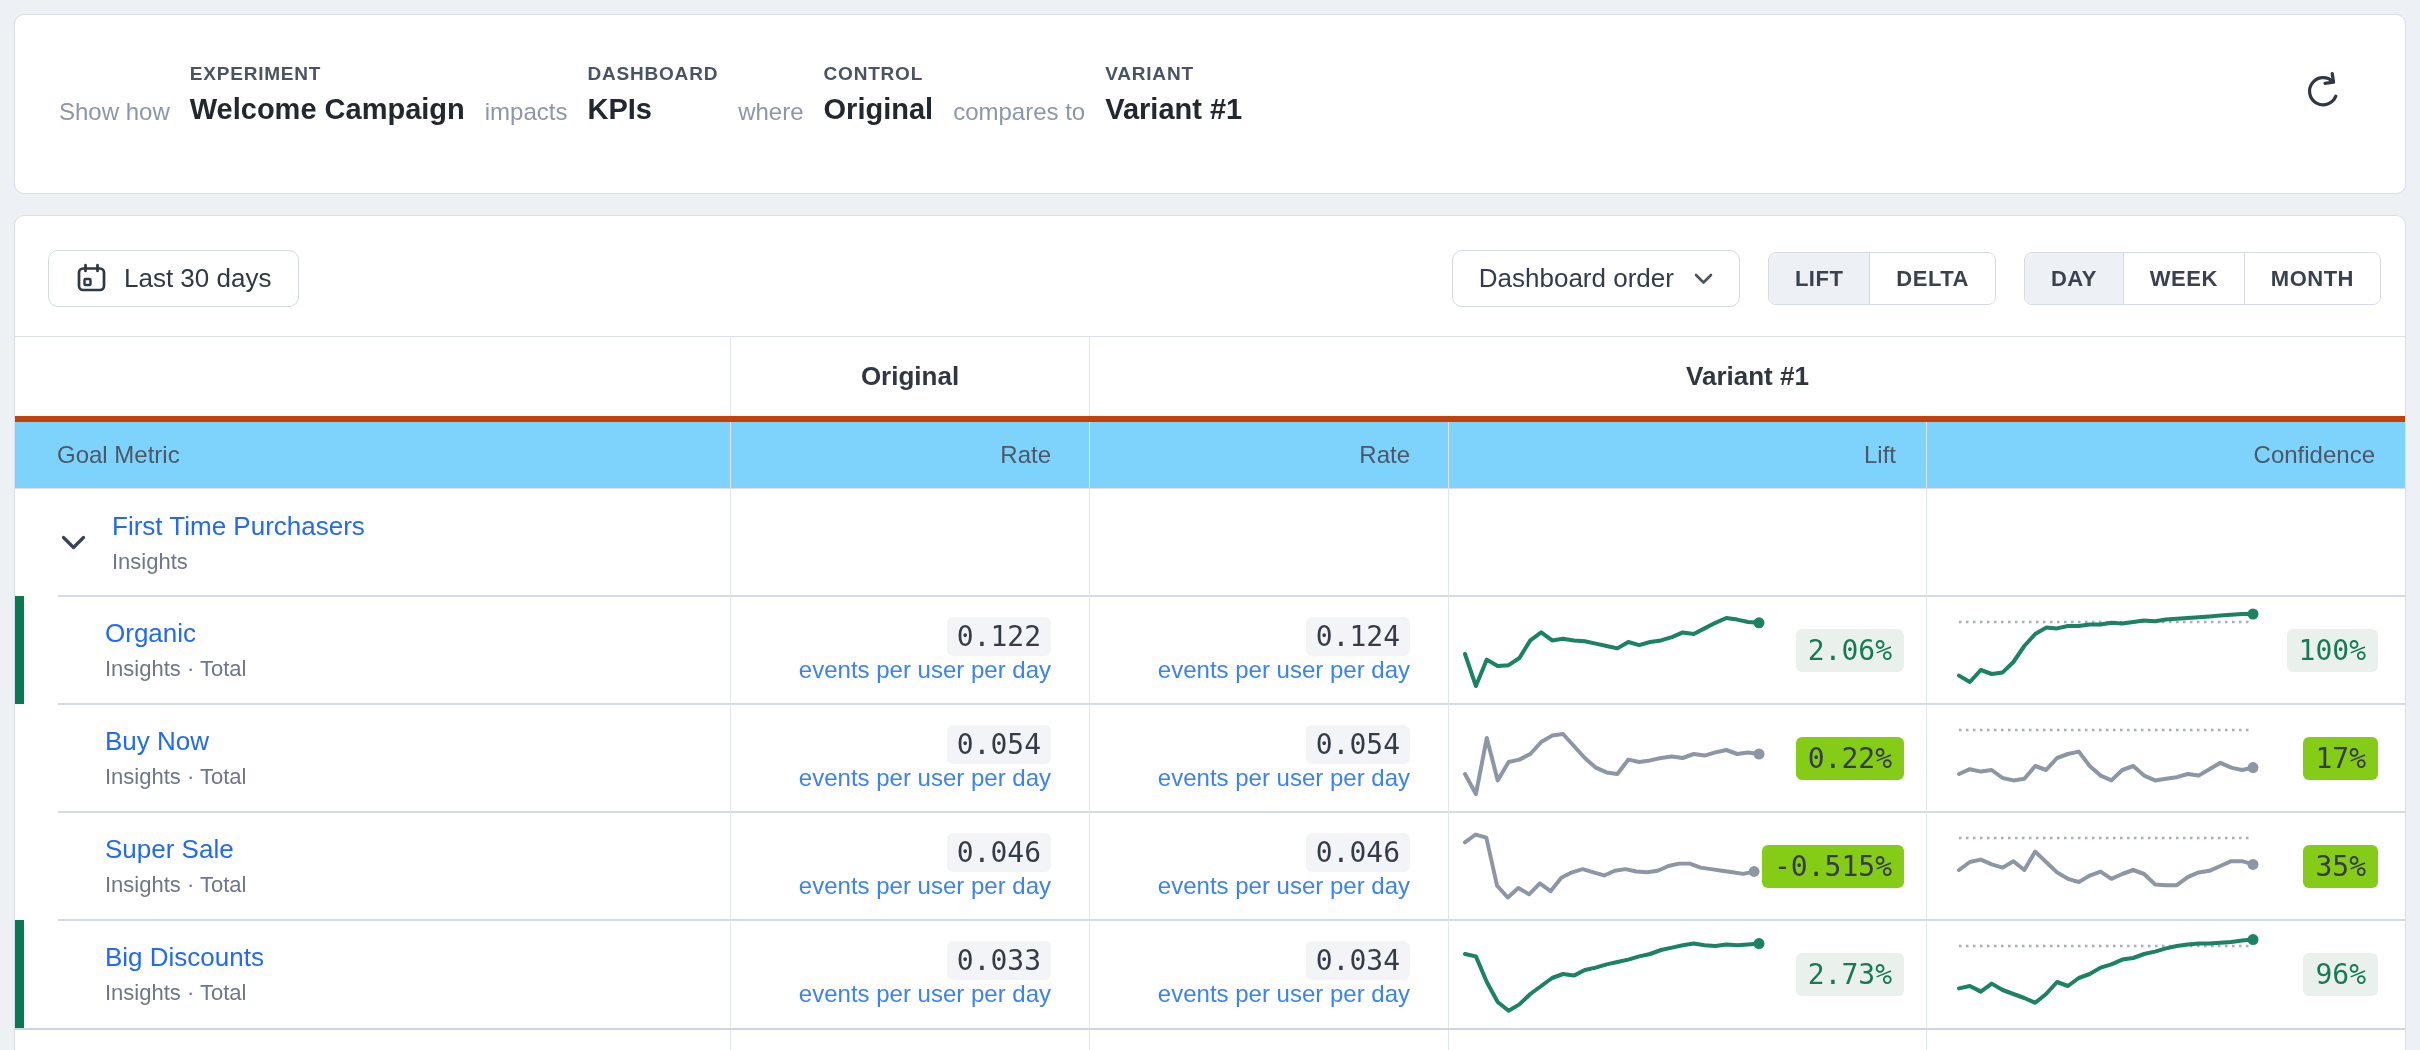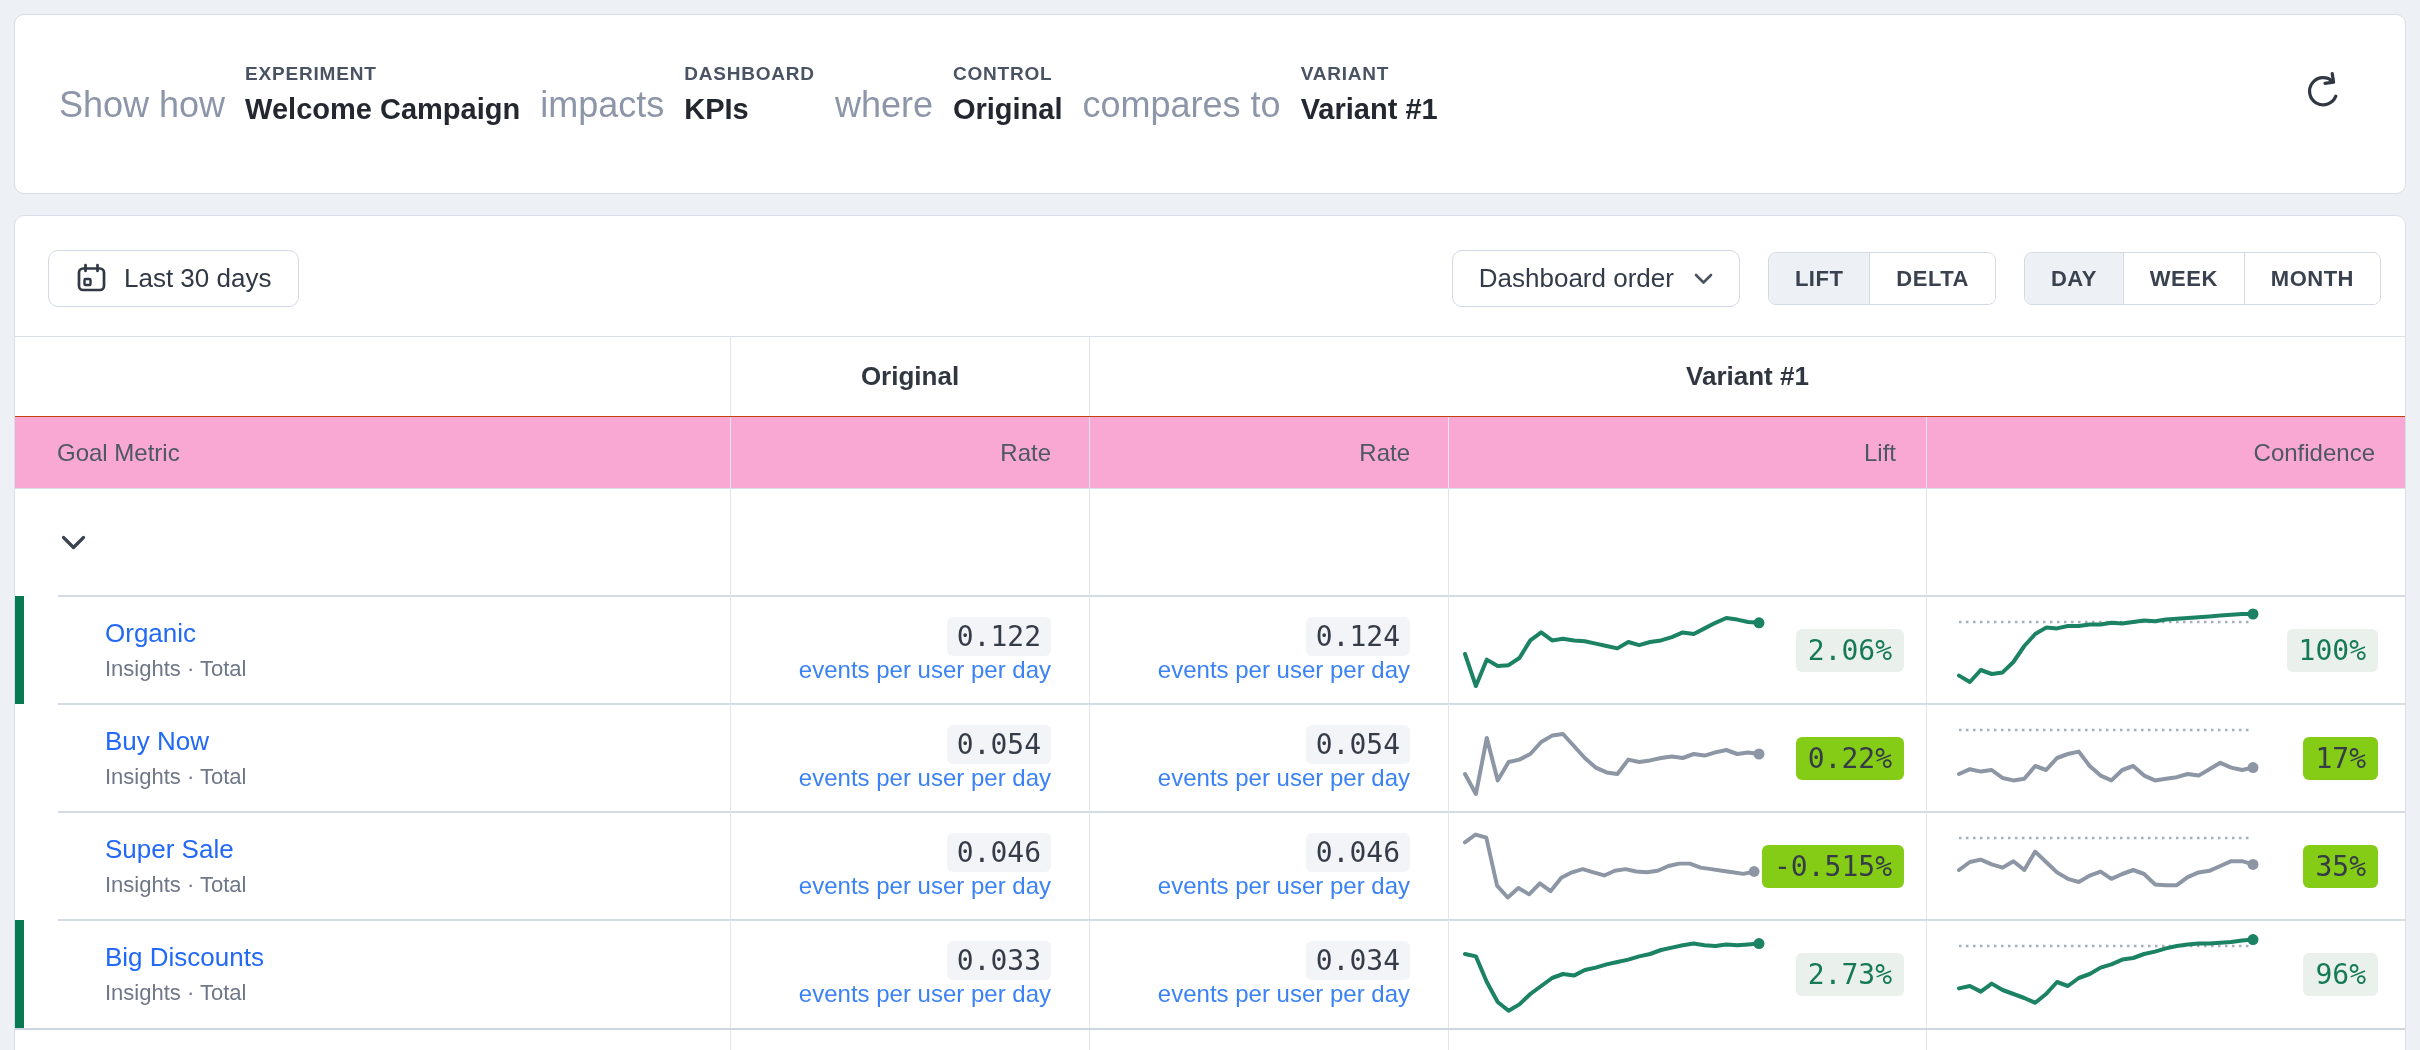--- a/index.html
+++ b/index.html
@@ -13,21 +13,21 @@
   }
   .card {
     position:absolute;
     background:#ffffff;
     border:1.5px solid #d9dfe9;
     border-radius:10px;
   }
   
   #experiment-card { left:14px; top:14px; width:2392px; height:180px; }
   .sentence { position:absolute; left:44px; top:48px; display:flex; align-items:flex-end; gap:20px; }
-  .muted-word { font-size:36px; color:#8d96a9; padding-bottom:2px; }
+  .muted-word { font-size:24px; color:#8d96a9; padding-bottom:2px; }
   .labeled-seg { display:flex; flex-direction:column; align-items:flex-start; }
   .seg-label { font-size:19px; font-weight:700; letter-spacing:.8px; color:#4a5363; margin-bottom:8px; }
   .seg-value { font-size:29px; font-weight:700; color:#23272f; padding-bottom:2px; }
   .refresh-btn { position:absolute; right:58px; top:52px; width:48px; height:48px; display:flex; align-items:center; justify-content:center; cursor:pointer; background:none; border:none; }
 
   
   #report-card { left:14px; top:215px; width:2392px; height:1000px; }
   .toolbar { position:relative; height:120px; }
   .date-btn {
     position:absolute; left:33px; top:34px; height:57px;
@@ -49,21 +49,21 @@
   
   .exp-table { position:absolute; left:0; right:0; top:120px; }
   .t-row { display:grid; grid-template-columns:715px 359px 359px 478px 1fr; position:relative; }
   .cell { border-left:1px solid #e1e6ee; position:relative; }
   .cell.first { border-left:none; }
 
   .thead1 { height:80px; border-top:1px solid #dadfe9; }
   .thead1 .cell { display:flex; align-items:center; justify-content:center; font-size:26px; font-weight:700; color:#303741; }
   .variant-span { grid-column:3 / span 3; }
 
-  .thead2 { height:73px; background:#f9a8d4; border-top:1px solid #c2410c; border-bottom:1px solid #dadfe9; }
+  .thead2 { height:73px; background:#7dd3fc; border-top:6px solid #c2410c; border-bottom:1px solid #dadfe9; }
   .thead2 .cell { display:flex; align-items:center; font-size:24px; font-weight:500; color:#4d5765; }
   .thead2 .cell.first { padding-left:42px; }
   .thead2 .cell.num { justify-content:flex-end; padding-right:38px; }
   .thead2 .cell.num-wide { justify-content:flex-end; padding-right:30px; }
 
   .group-row { height:107px; background:#fff; }
   .group-cell { display:flex; align-items:center; padding-left:46px; }
   .expander { display:flex; align-items:center; margin-right:26px; cursor:pointer; }
   .name-stack { display:flex; flex-direction:column; justify-content:center; }
   .metric-link { font-size:26px; font-weight:500; color:#2169f6; text-decoration:none; cursor:pointer; }
@@ -168,20 +168,24 @@
       <div class="cell num-wide">Confidence</div>
     </div>
 
     <div class="t-row group-row">
       <div class="cell first group-cell">
         <span class="expander">
           <svg class="iconsvg" width="25" height="16" viewBox="0 0 25 16">
             <path d="M2.5 2.5 L12.5 12.5 L22.5 2.5" fill="none" stroke="#3a4350" stroke-width="3.2" stroke-linecap="round" stroke-linejoin="round"></path>
           </svg>
         </span>
+        <span class="name-stack">
+          <a class="metric-link">First Time Purchasers</a>
+          <span class="metric-subtitle">Insights</span>
+        </span>
       </div>
       <div class="cell"></div>
       <div class="cell"></div>
       <div class="cell"></div>
       <div class="cell"></div>
     </div>
 
     <div id="metric-rows">
   <div class="t-row metric-row">
     <div class="rowline"></div>

